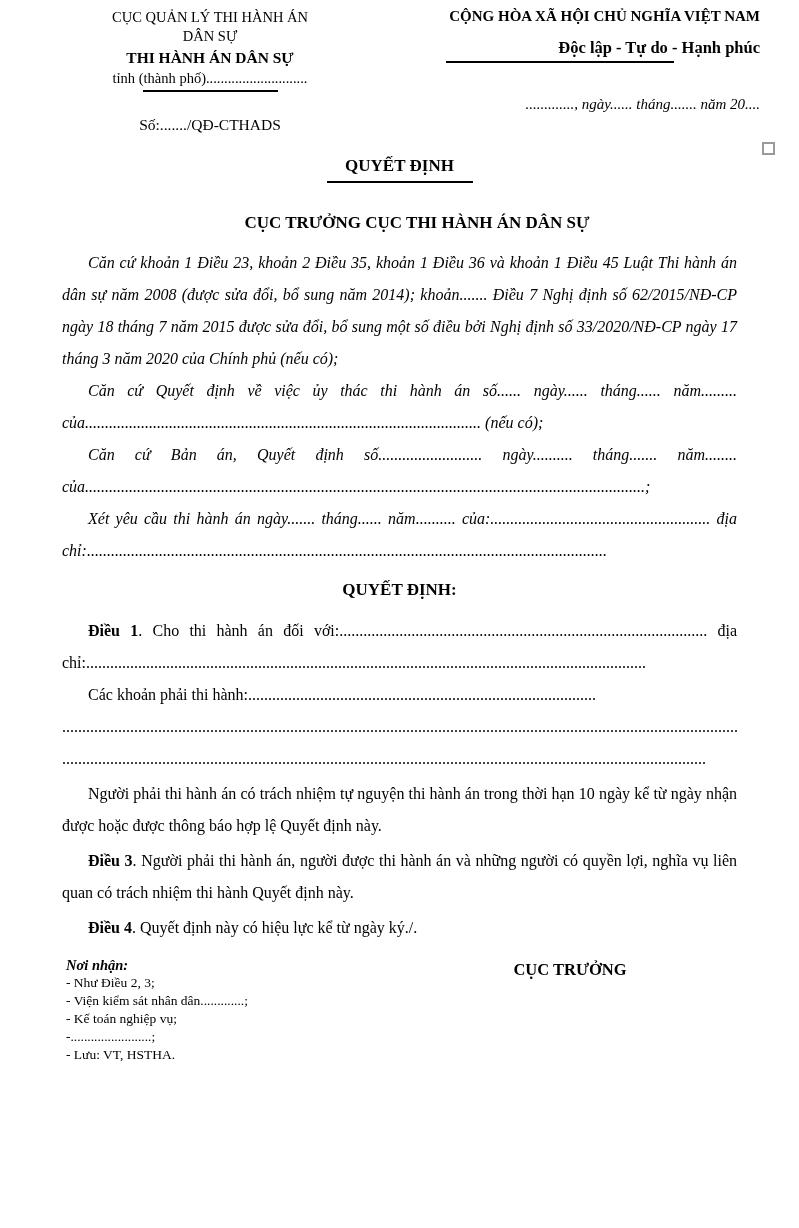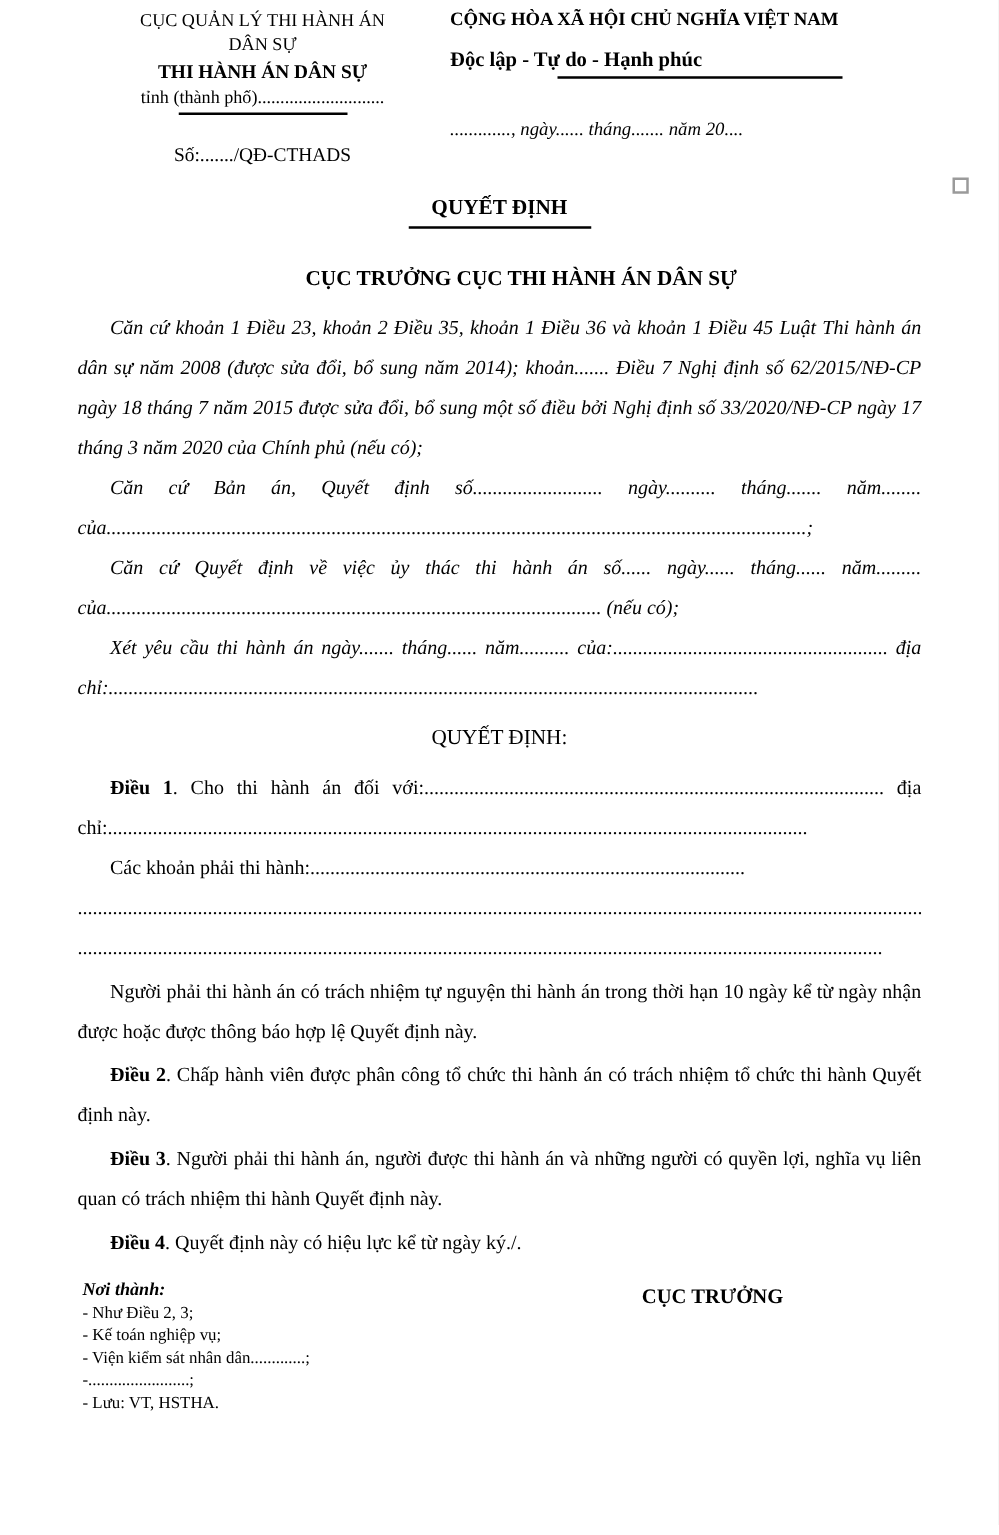--- a/index.html
+++ b/index.html
@@ -6,42 +6,42 @@
   html,body { background:#e8e8e8; }
   .page {
     position:relative; width:799px; height:1228px; margin:0 auto;
     background:#ffffff; color:#000;
     font-family:"Liberation Serif","DejaVu Serif",serif;
     overflow:hidden;
   }
   
   .header { display:flex; padding:8px 0 0 60px; }
   .h-left  { width:300px; text-align:center; }
-  .h-right { width:400px; text-align:left; }
+  .h-right { width:400px; text-align:right; }
   .l1 { font-size:14.5px; line-height:19px; }
   .l-bold { font-size:15.5px; font-weight:bold; margin-top:3px; }
   .l-province { font-size:14.5px; margin-top:3px; }
   .rule-left { width:135px; border-top:2px solid #000; margin:3px auto 0; }
   .l-number { font-size:15.5px; margin-top:24px; }
   .r1 { font-size:15px; font-weight:bold; }
   .r2 { font-size:16.5px; font-weight:bold; margin-top:13px; }
   .rule-right { width:228px; border-top:2px solid #000; margin:3px auto 0; }
   .r-date { font-size:15px; font-style:italic; margin-top:33px; }
   .glyph-box { position:absolute; left:762px; top:142px; width:13px; height:13px; border:2px solid #9a9a9a; }
   
   .title-block { text-align:center; margin-top:22px; }
   .t-main { font-size:17px; font-weight:bold; }
   .t-sub { font-size:15.5px; font-weight:bold; margin-top:9px; }
   .rule-title { width:146px; border-top:2px solid #000; margin:5px auto 0; }
   .t-issuer { font-size:17px; font-weight:bold; margin-top:30px;padding-left:35px; }
   
   .body { padding:0 62px; font-size:16px; line-height:32px; text-align:justify; }
   .preamble { margin-top:14px; }
   .preamble p { font-style:italic; text-indent:26px; overflow-wrap:break-word; }
-  .op-heading { text-align:center; font-weight:normal; font-size:17px; line-height:22px; margin-top:12px; margin-bottom:14px; }
+  .op-heading { text-align:center; font-weight:bold; font-size:17px; line-height:22px; margin-top:12px; margin-bottom:14px; }
   .article { text-indent:26px; overflow-wrap:break-word; margin-top:3px; }
   .plain-line { text-indent:26px; overflow-wrap:break-word; }
   .dots-only { white-space:nowrap; overflow:hidden; }
   
   .footer { display:flex; padding:12px 0 0 66px; }
   .f-left { width:334px; font-size:13.5px; line-height:18px; }
   .f-label { font-weight:bold; font-style:italic; font-size:14.5px; }
   .f-right { width:340px; text-align:center; }
   .f-signer { font-weight:bold; font-size:16.5px; margin-top:4px; }
 </style>
@@ -74,50 +74,49 @@
   <div class="title-block">
     <div class="t-main">QUYẾT ĐỊNH</div>
     <div class="rule-title"></div>
     <div class="t-issuer">CỤC TRƯỞNG CỤC THI HÀNH ÁN DÂN SỰ</div>
   </div>
 
   <div class="body">
 
     <div class="preamble">
       <p>Căn cứ khoản 1 Điều 23, khoản 2 Điều 35, khoản 1 Điều 36 và khoản 1 Điều 45 Luật Thi hành án dân sự năm 2008 (được sửa đổi, bổ sung năm 2014); khoản....... Điều 7 Nghị định số 62/2015/NĐ-CP ngày 18 tháng 7 năm 2015 được sửa đổi, bổ sung một số điều bởi Nghị định số 33/2020/NĐ-CP ngày 17 tháng 3 năm 2020 của Chính phủ (nếu có);</p>
+      <p>Căn cứ Quyết định về việc ủy thác thi hành án số...... ngày...... tháng...... năm......... của................................................................................................... (nếu có);</p>
       <p>Căn cứ Bản án, Quyết định số.......................... ngày.......... tháng....... năm........ của............................................................................................................................................;</p>
-      <p>Căn cứ Quyết định về việc ủy thác thi hành án số...... ngày...... tháng...... năm......... của................................................................................................... (nếu có);</p>
       <p>Xét yêu cầu thi hành án ngày....... tháng...... năm.......... của:....................................................... địa chỉ:..................................................................................................................................</p>
     </div>
 
     <div class="op-heading">QUYẾT ĐỊNH:</div>
 
     <p class="article"><b>Điều 1</b><span>. Cho thi hành án đối với:............................................................................................ địa chỉ:............................................................................................................................................</span></p>
 
     <p class="plain-line">Các khoản phải thi hành:.......................................................................................</p>
 
     <p class="dots-only">...........................................................................................................................................................................................................</p>
     <p class="dots-only">.................................................................................................................................................................</p>
 
     <p class="article">Người phải thi hành án có trách nhiệm tự nguyện thi hành án trong thời hạn 10 ngày kể từ ngày nhận được hoặc được thông báo hợp lệ Quyết định này.</p>
 
-    <p class="article"><b>Điều 2</b><span>. Chấp hành viên được phân công tổ chức thi hành án có trách nhiệm tổ chức thi hành Quyết định này.</span></p>
 
     <p class="article"><b>Điều 3</b><span>. Người phải thi hành án, người được thi hành án và những người có quyền lợi, nghĩa vụ liên quan có trách nhiệm thi hành Quyết định này.</span></p>
 
     <p class="article"><b>Điều 4</b><span>. Quyết định này có hiệu lực kể từ ngày ký./.</span></p>
 
   </div>
 
   <div class="footer">
     <div class="f-left">
-      <div class="f-label">Nơi thành:</div>
+      <div class="f-label">Nơi nhận:</div>
       <div>- Như Điều 2, 3;</div>
+      <div>- Viện kiểm sát nhân dân.............;</div>
       <div>- Kế toán nghiệp vụ;</div>
-      <div>- Viện kiểm sát nhân dân.............;</div>
       <div>-........................;</div>
       <div>- Lưu: VT, HSTHA.</div>
     </div>
     <div class="f-right">
       <div class="f-signer">CỤC TRƯỞNG</div>
     </div>
   </div>
 
 </div>
 

